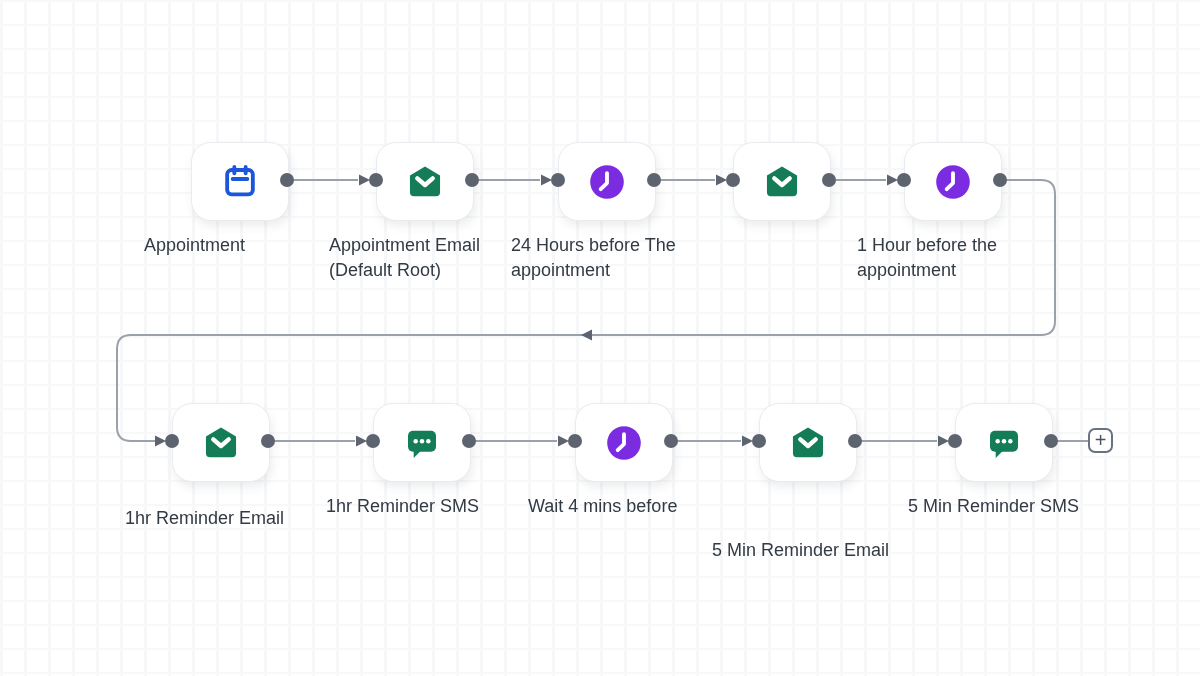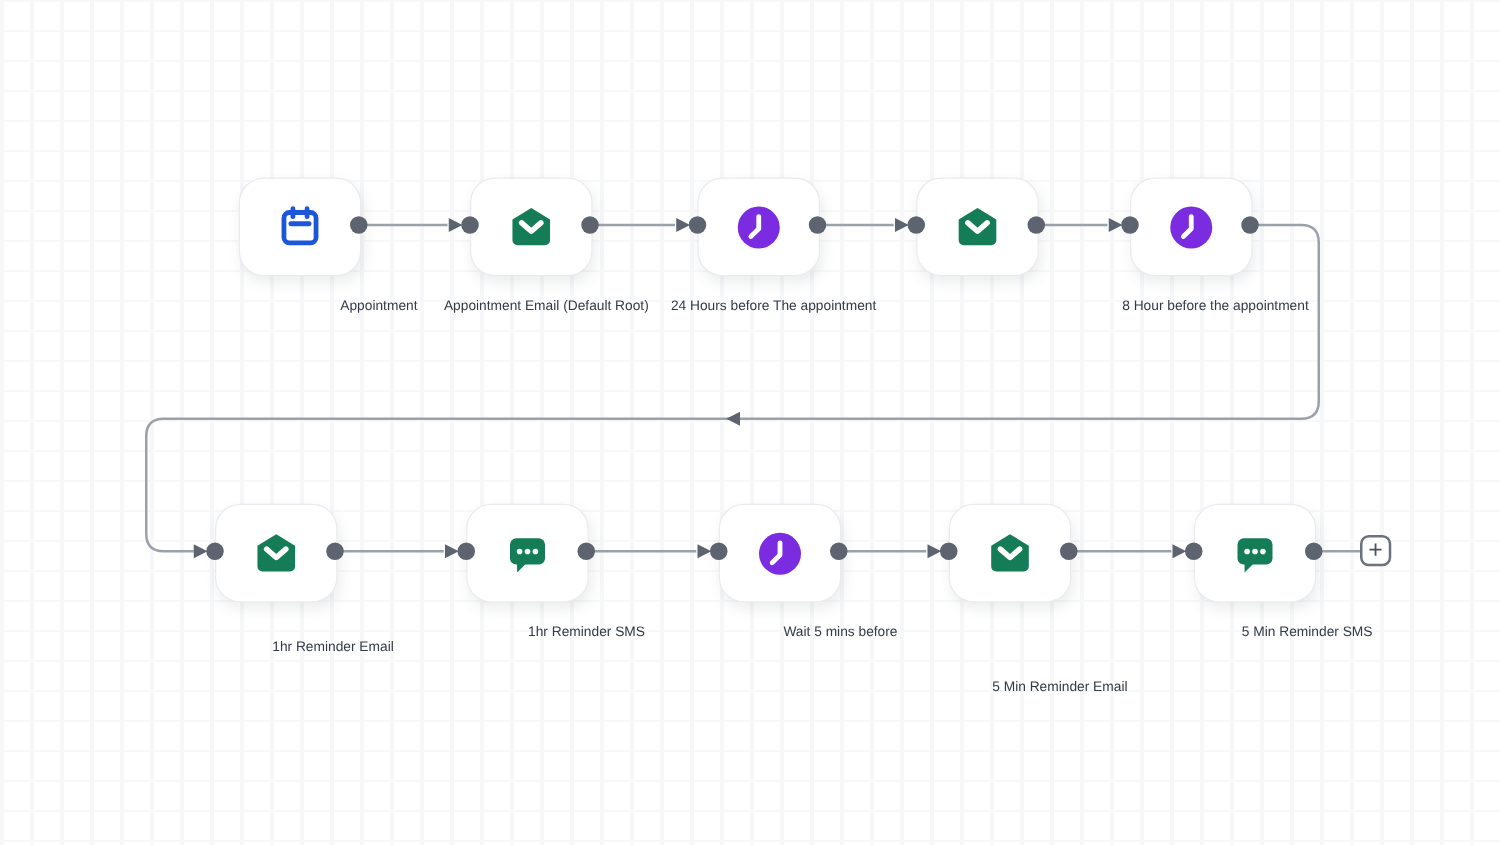--- a/index.html
+++ b/index.html
@@ -36,22 +36,22 @@
     display: flex;
     align-items: center;
     justify-content: center;
     z-index: 2;
     cursor: pointer;
   }
   .node svg { display: block; }
   .node-label {
     position: absolute;
     width: 190px;
-    text-align: right;
-    font-size: 11px;
+    text-align: left;
+    font-size: 18px;
     line-height: 25px;
     color: #333a44;
     z-index: 2;
     pointer-events: none;
   }
   .plus-btn {
     position: absolute;
     left: 1088px;
     top: 428px;
     width: 25px;
@@ -229,20 +229,20 @@
     </svg>
   </div>
 
   <div class="plus-btn">
     <span>+</span>
   </div>
 
   <div class="node-label l1">Appointment</div>
   <div class="node-label l2">Appointment Email (Default Root)</div>
   <div class="node-label l3">24 Hours before The appointment</div>
-  <div class="node-label l5">8 Hour before the appointment</div>
+  <div class="node-label l5">1 Hour before the appointment</div>
   <div class="node-label l6">1hr Reminder Email</div>
   <div class="node-label l7">1hr Reminder SMS</div>
-  <div class="node-label l8">Wait 5 mins before</div>
+  <div class="node-label l8">Wait 4 mins before</div>
   <div class="node-label l9">5 Min Reminder Email</div>
   <div class="node-label l10">5 Min Reminder SMS</div>
 
 </div>
 
 </body></html>

